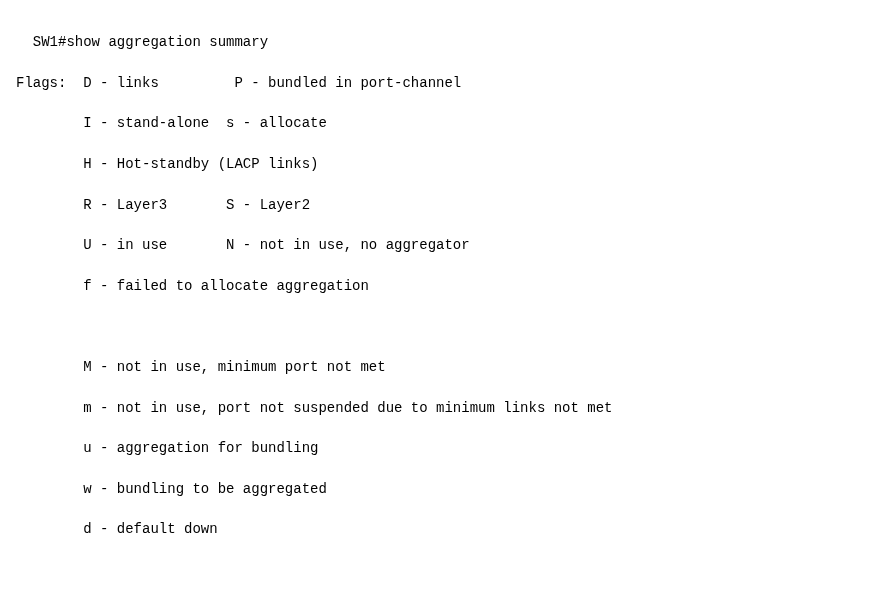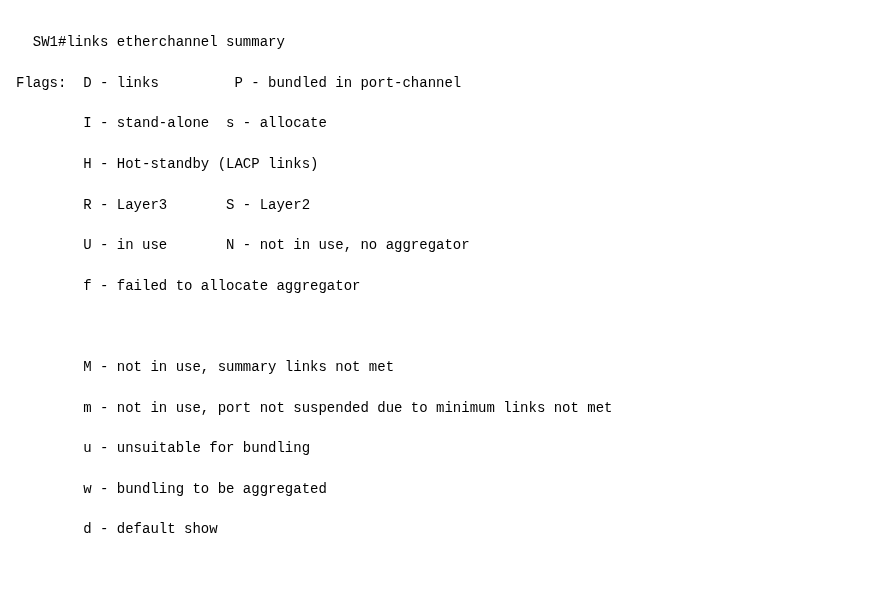--- a/index.html
+++ b/index.html
@@ -20,45 +20,45 @@
 
     .terminal {
       white-space: pre;
       line-height: 1.45;
     }
   </style>
 </head>
 <body>
 
 <div class="terminal">
-  <span>SW1#links etherchannel summary</span>
+  <span>SW1#show aggregation summary</span>
 
 <span>Flags:  D - links         P - bundled in port-channel</span>
 
 <span>        I - stand-alone  s - allocate</span>
 
 <span>        H - Hot-standby (LACP links)</span>
 
 <span>        R - Layer3       S - Layer2</span>
 
 <span>        U - in use       N - not in use, no aggregator</span>
 
-<span>        f - failed to allocate aggregator</span>
+<span>        f - failed to allocate aggregation</span>
 
 <span></span>
 
-<span>        M - not in use, summary links not met</span>
+<span>        M - not in use, minimum port not met</span>
 
 <span>        m - not in use, port not suspended due to minimum links not met</span>
 
-<span>        u - unsuitable for bundling</span>
+<span>        u - aggregation for bundling</span>
 
 <span>        w - bundling to be aggregated</span>
 
-<span>        d - default show</span>
+<span>        d - default down</span>
 
 <span></span>
 
 
 
 <span></span>
 
 <span></span>
 
 

